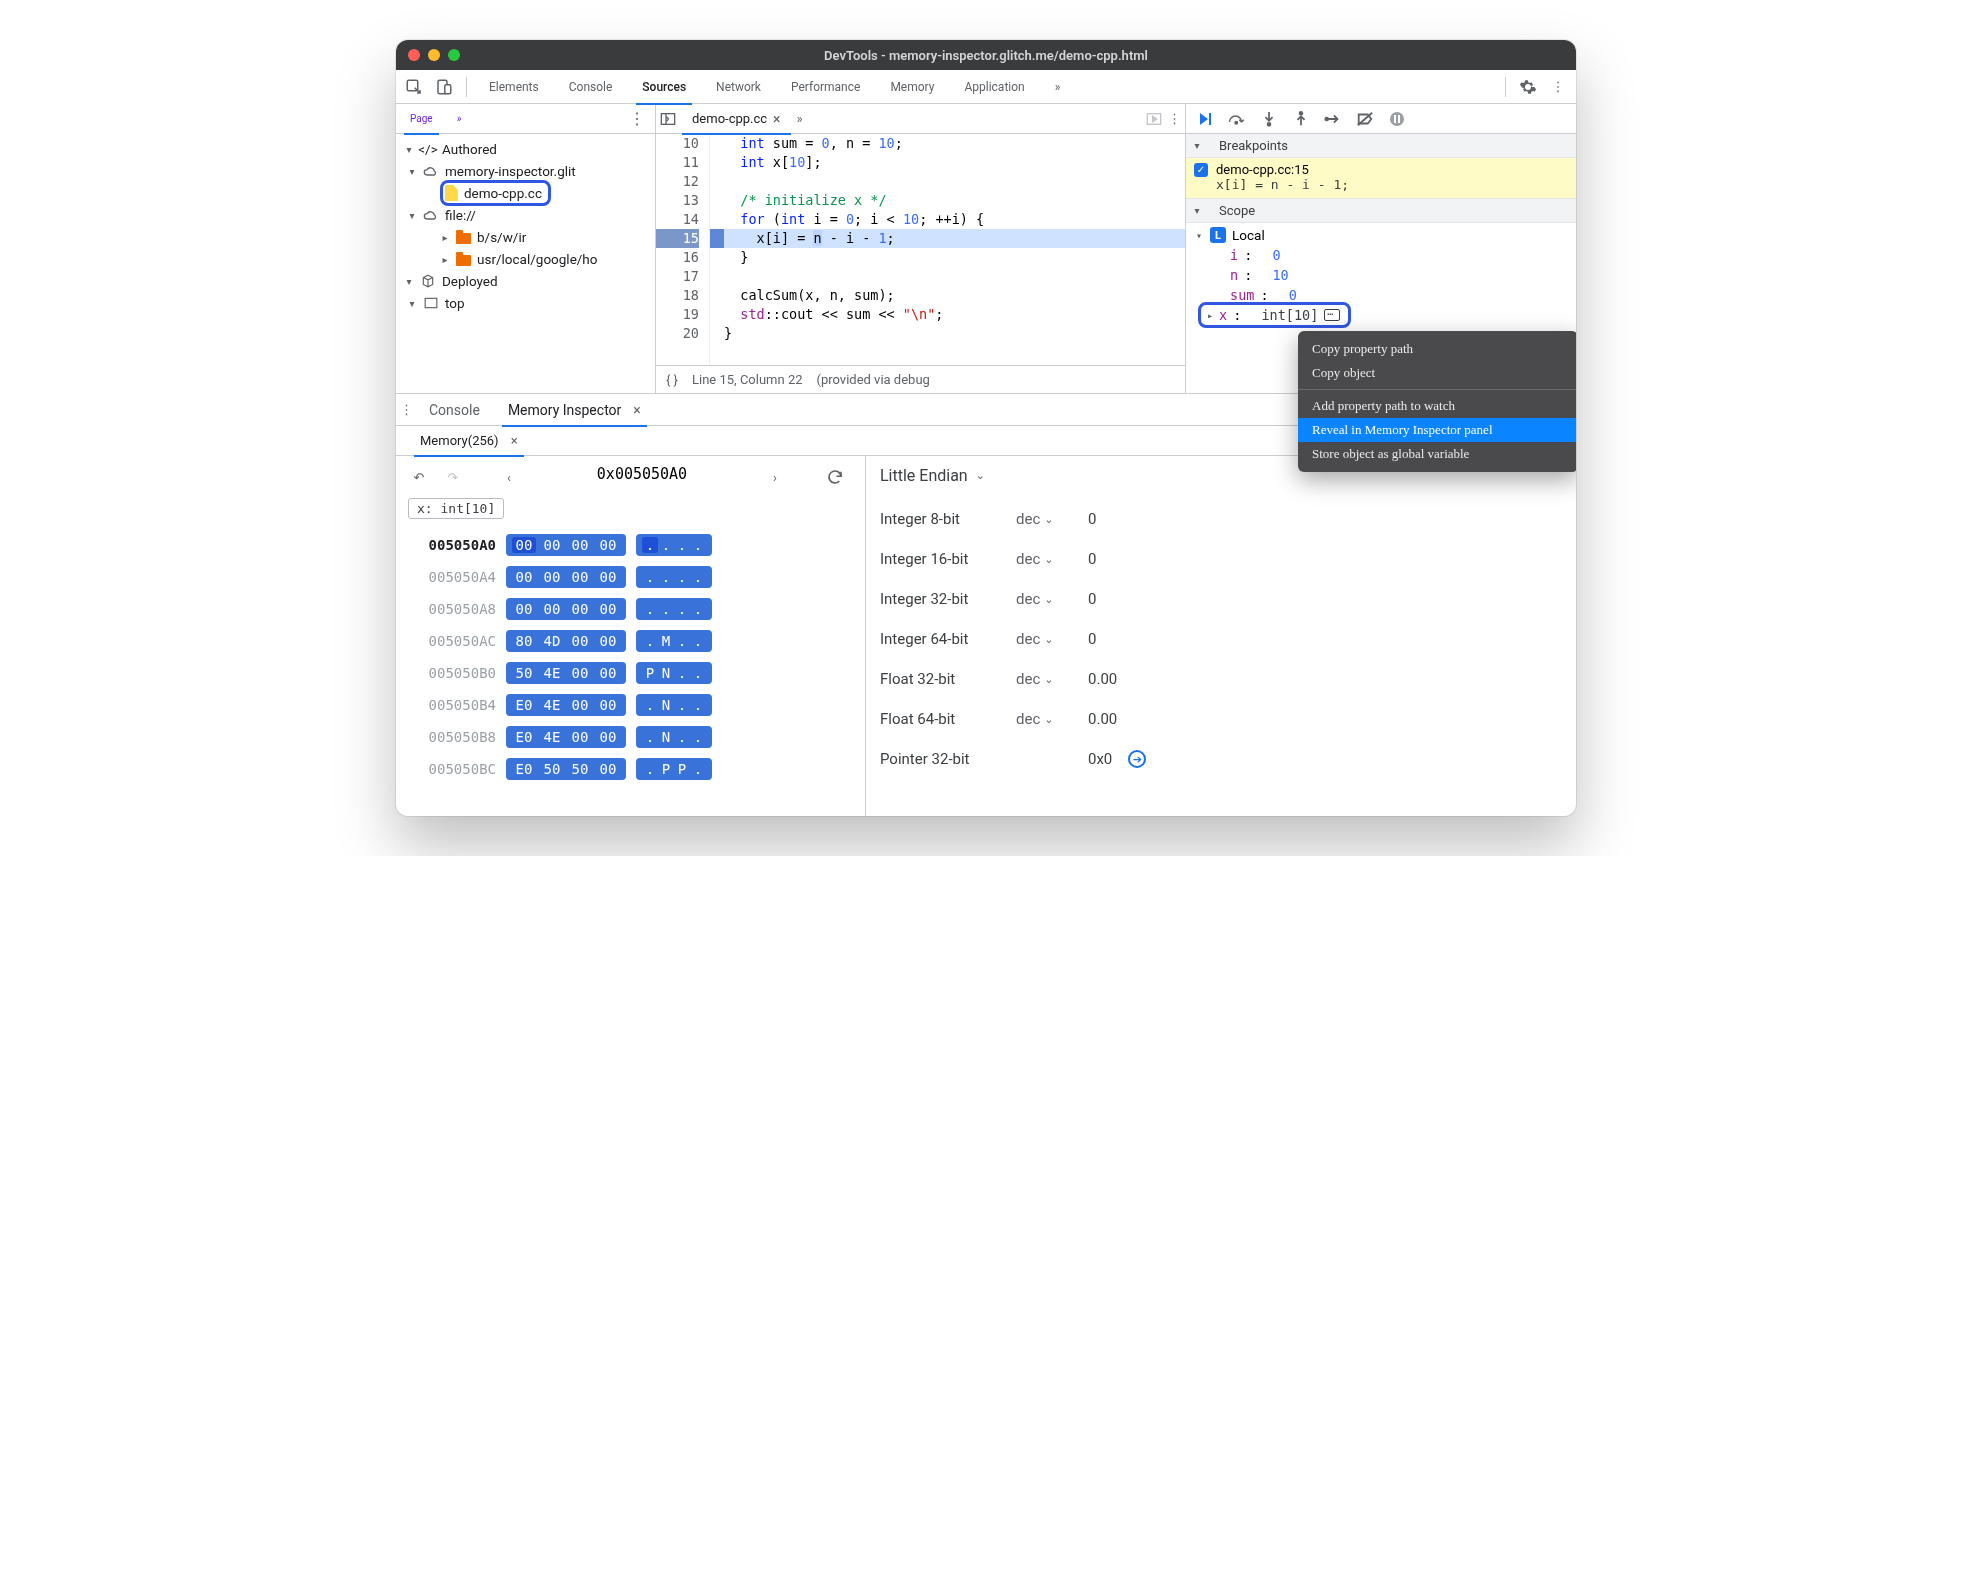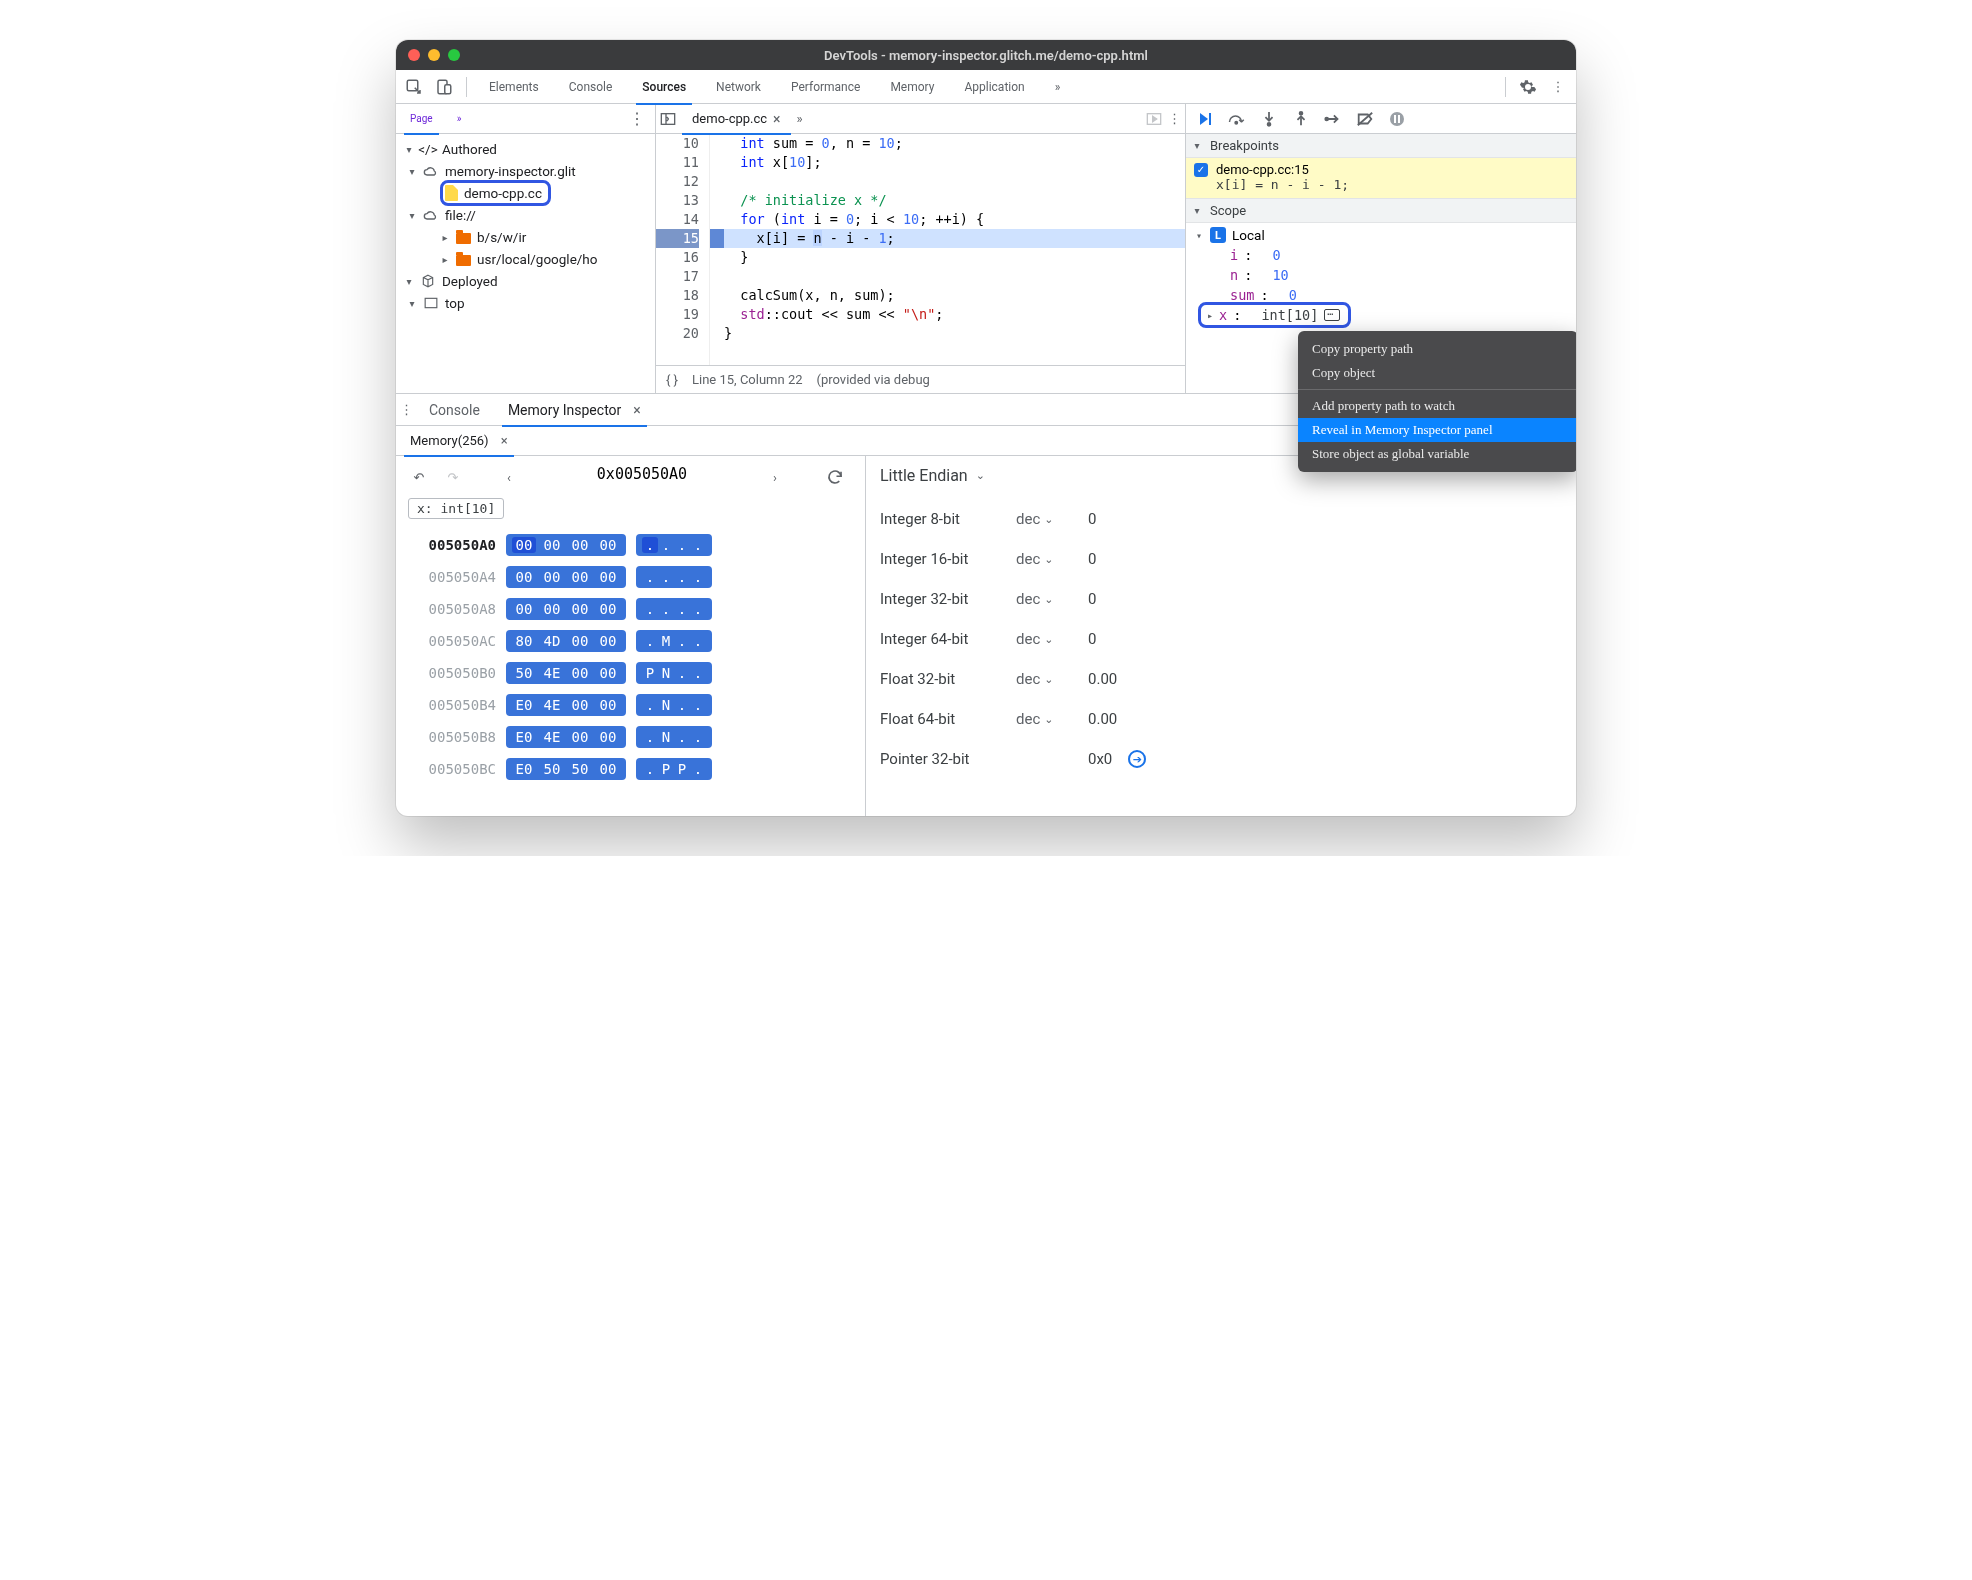--- a/index.html
+++ b/index.html
@@ -102,21 +102,21 @@
   .code .line{padding-left:14px;white-space:pre;}
   .hl-line{background:var(--hl-line); position:relative;}
   .hl-line-gutter{background:#7b96c8;color:#fff;}
   .hl-marker{position:absolute;left:0;top:0;bottom:0;width:14px;background:#5e88d6;}
   .kw{color:var(--kw-blue);} .ty{color:var(--kw-blue);} .num{color:var(--num-blue);} .str{color:var(--str-red);} .cm{color:var(--green);} .pp{color:var(--purple);}
   .code .sel{background:#bcd4ff;}
   .editor-status{height:28px;border-top:1px solid var(--border);display:flex;align-items:center;gap:14px;padding:0 10px;color:#5f6368;font-size:13px;}
   
   .dbg-toolbar{height:30px;display:flex;align-items:center;gap:14px;padding:0 10px;border-bottom:1px solid var(--border);color:#5f6368;}
   .dbg-toolbar .icon{width:18px;height:18px;display:flex;align-items:center;justify-content:center;}
-  .section-hdr{background:#f1f3f4;height:24px;display:flex;align-items:center;padding:0 6px;gap:8px;border-bottom:1px solid #e2e4e6;color:#3c4043;font-size:13px;}
+  .section-hdr{background:#f1f3f4;height:24px;display:flex;align-items:center;padding:0 6px;gap:17px;border-bottom:1px solid #e2e4e6;color:#3c4043;font-size:13px;}
   .bp{background:var(--yellow);padding:4px 8px 6px 8px;border-bottom:1px solid #e2e4e6;}
   .bp-row1{display:flex;align-items:center;gap:8px;}
   .bp-chk{width:14px;height:14px;background:var(--blue);border-radius:3px;display:inline-flex;align-items:center;justify-content:center;color:#fff;font-size:10px;}
   .bp-code{padding-left:22px;font-family:var(--mono);font-size:13px;color:#3c4043;}
   .scope{padding:2px 0 6px 0;font-family:var(--mono);font-size:13.5px;position:relative;}
   .scope-row{display:flex;align-items:center;height:20px;padding-left:8px;gap:6px;}
   .local-badge{width:16px;height:16px;background:#1a73e8;color:#fff;border-radius:3px;display:inline-flex;align-items:center;justify-content:center;font-size:11px;font-family:var(--sans);font-weight:700;}
   .scope-var{padding-left:44px;}
   .var-name{color:var(--purple);} .var-val{color:var(--num-blue);} .var-type{color:#3c4043;}
   .x-ring{display:inline-flex;align-items:center;gap:6px;border:3px solid var(--ring);border-radius:8px;padding:2px 8px 2px 6px;margin-left:6px;}
@@ -126,21 +126,21 @@
   .context-menu{position:absolute; right:-2px; top:26px; width:280px; background:var(--context-bg); border-radius:6px; padding:6px 0; box-shadow:0 8px 24px rgba(0,0,0,.35); color:#eaeaea; font-family:Liberation Serif, serif; font-size:13px; z-index:50;}
   .context-menu .mi{height:24px;display:flex;align-items:center;padding:0 14px;}
   .context-menu .mi.hl{background:var(--context-hover);color:#fff;}
   .context-menu .sep{height:1px;background:#6a6a6c;margin:4px 0;}
   
   .drawer{display:flex;flex-direction:column;}
   .drawer-tabs{height:32px;display:flex;align-items:center;border-bottom:1px solid var(--border);padding:0 4px;gap:4px;color:#5f6368;}
   .drawer-tabs .dtab{height:32px;display:flex;align-items:center;padding:0 12px;gap:6px;position:relative;color:#5f6368;font-size:14px;}
   .drawer-tabs .dtab.active{color:#202124;}
   .drawer-tabs .dtab.active::after{content:"";position:absolute;left:6px;right:6px;bottom:-1px;height:2px;background:var(--tab-active);}
-  .mem-subtabs{height:30px;display:flex;align-items:center;border-bottom:1px solid var(--border);padding:0 4px;}
+  .mem-subtabs{height:30px;display:flex;align-items:center;border-bottom:1px solid var(--border);padding:0 14px;}
   .mem-subtabs .mtab{height:30px;display:flex;align-items:center;padding:0 10px;gap:6px;position:relative;color:#202124;}
   .mem-subtabs .mtab.active::after{content:"";position:absolute;left:4px;right:4px;bottom:-1px;height:2px;background:var(--tab-active);}
   .mem-body{display:flex;height:360px;}
   .mem-left{width:470px;border-right:1px solid var(--border);display:flex;flex-direction:column;}
   .mem-nav{height:42px;display:flex;align-items:center;gap:12px;padding:0 12px;}
   .mem-nav .addr{flex:0 0 220px;height:26px;border:1px solid transparent;text-align:center;font-family:var(--mono);font-size:15px;}
   .mem-nav .nav-btn{width:22px;height:22px;display:flex;align-items:center;justify-content:center;color:#5f6368;}
   .mem-nav .nav-btn.disabled{color:#c2c4c7;}
   .tag-chip{display:inline-flex;align-items:center;border:1px solid #b8bcc2;border-radius:3px;padding:2px 8px;font-family:var(--mono);font-size:13px;margin:0 0 10px 12px;color:#3c4043;}
   .hex-table{font-family:var(--mono);font-size:14px;padding:0 10px;}

